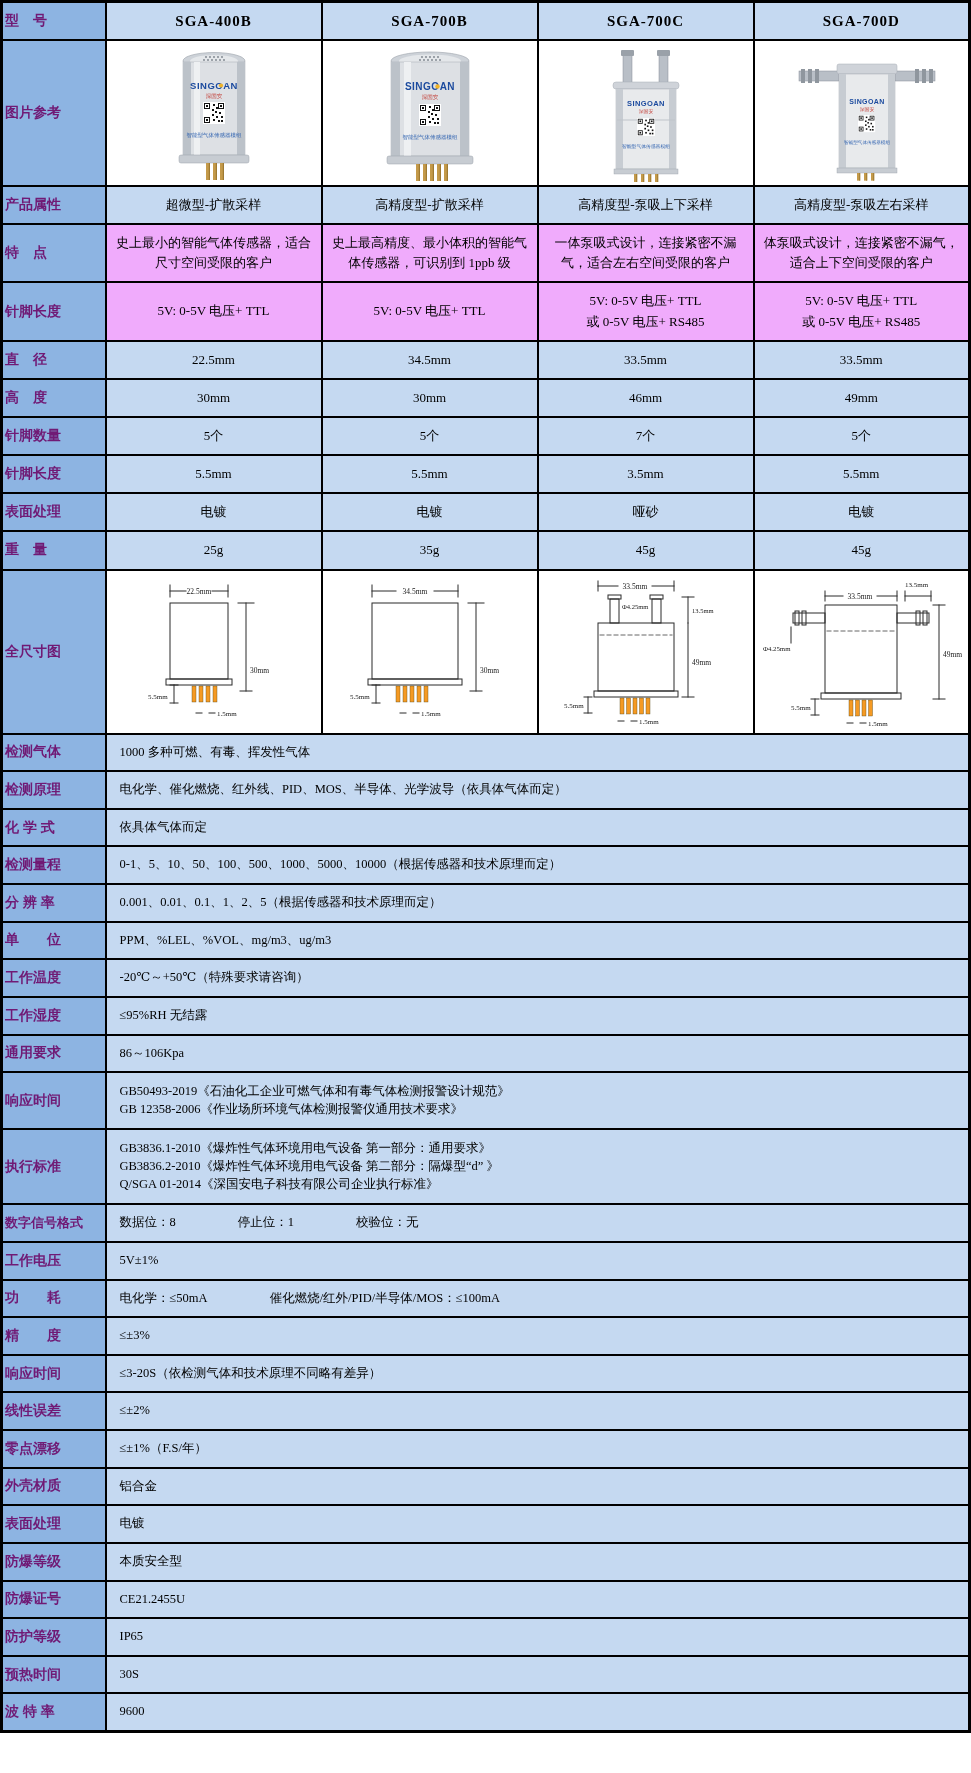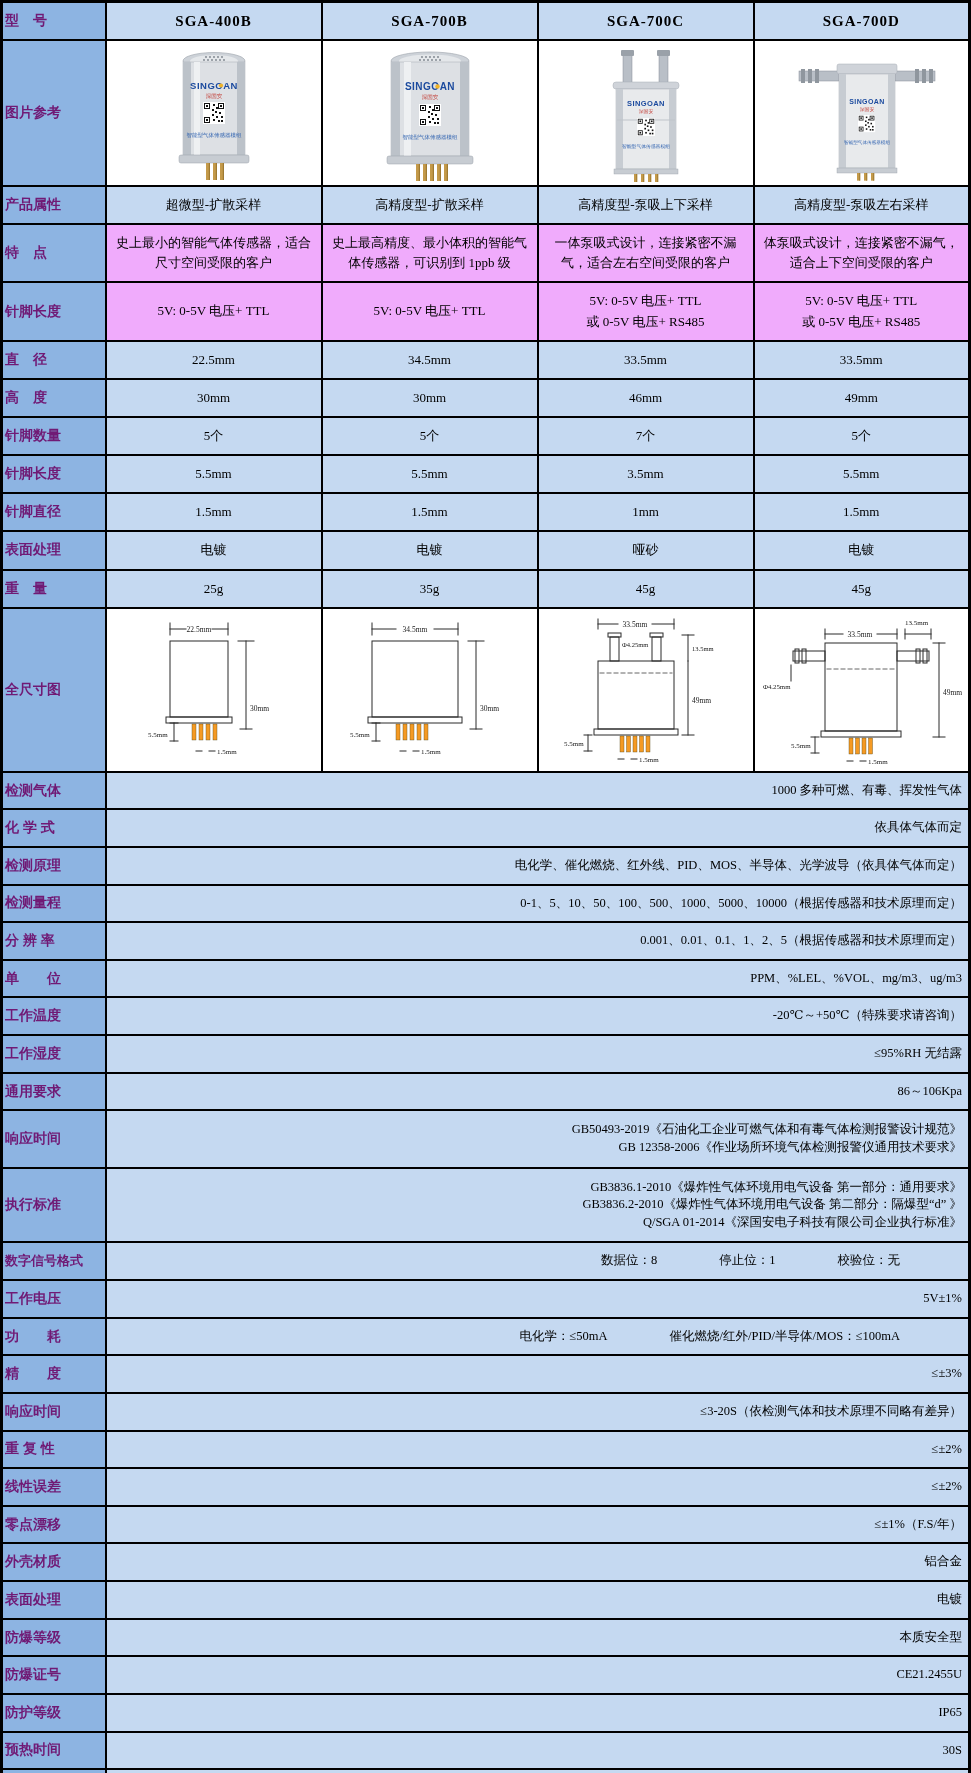--- a/index.html
+++ b/index.html
@@ -10,21 +10,21 @@
   .lbl6{font-size:13px;letter-spacing:0;}
   .hdr-model{background:#c5d9f1;text-align:center;font-weight:bold;font-size:15px;
              font-family:Liberation Serif, serif;letter-spacing:1px;height:32px;}
   .hdr-lbl{height:32px;}
   .val{text-align:center;font-size:13px;line-height:1.55;padding:8px 7px;
        font-family:"Liberation Serif","DejaVu Serif",serif;height:20px;margin-left:48px;}
   .bg-blue{background:#c5d9f1;}
   .bg-white{background:#f0abfc;}
   .photo-cell{background:#ffffff;text-align:center;padding:2px 0;height:140px;}
   .draw-cell{background:#ffffff;text-align:center;padding:1px 0;height:160px;}
-  .fullval{background:#c5d9f1;text-align:right;font-size:12.5px;line-height:1.25;
+  .fullval{background:#c5d9f1;text-align:left;font-size:12.5px;line-height:1.25;
            padding:10px 6px 10px 13px;font-family:"Liberation Serif","DejaVu Serif",serif;}
   .fullval div{padding:1px 0;}
   .parts span{display:inline-block;margin-right:62px;}
   svg{display:block;margin:0 auto;}
   .dimtxt{font-family:"Liberation Serif","DejaVu Serif",serif;fill:#1a1a1a;}
 </style>
 </head>
 <body>
 
 <svg width="0" height="0" aria-hidden="true">
@@ -291,35 +291,20 @@
           <div>5.5mm</div>
         </td>
         <td class="val bg-blue">
           <div>3.5mm</div>
         </td>
         <td class="val bg-blue">
           <div>5.5mm</div>
         </td>
       </tr>
       <tr>
-        <td class="lbl">针脚直径</td>
-        <td class="val bg-blue">
-          <div>1.5mm</div>
-        </td>
-        <td class="val bg-blue">
-          <div>1.5mm</div>
-        </td>
-        <td class="val bg-blue">
-          <div>1mm</div>
-        </td>
-        <td class="val bg-blue">
-          <div>1.5mm</div>
-        </td>
-      </tr>
-      <tr>
         <td class="lbl">表面处理</td>
         <td class="val bg-blue">
           <div>电镀</div>
         </td>
         <td class="val bg-blue">
           <div>电镀</div>
         </td>
         <td class="val bg-blue">
           <div>哑砂</div>
         </td>
@@ -479,26 +464,26 @@
           <text class="dimtxt" x="113" y="153" text-anchor="start" font-size="7">1.5mm</text>
         </svg>
       </td>
     </tr>
 
   <tr>
         <td class="lbl">检测气体</td>
         <td colspan="4" class="fullval">1000 多种可燃、有毒、挥发性气体</td>
       </tr>
       <tr>
+        <td class="lbl">检测原理</td>
+        <td colspan="4" class="fullval">电化学、催化燃烧、红外线、PID、MOS、半导体、光学波导（依具体气体而定）</td>
+      </tr>
+      <tr>
         <td class="lbl">化 学 式</td>
         <td colspan="4" class="fullval">依具体气体而定</td>
-      </tr>
-      <tr>
-        <td class="lbl">检测原理</td>
-        <td colspan="4" class="fullval">电化学、催化燃烧、红外线、PID、MOS、半导体、光学波导（依具体气体而定）</td>
       </tr>
       <tr>
         <td class="lbl">检测量程</td>
         <td colspan="4" class="fullval">0-1、5、10、50、100、500、1000、5000、10000（根据传感器和技术原理而定）</td>
       </tr>
       <tr>
         <td class="lbl">分 辨 率</td>
         <td colspan="4" class="fullval">0.001、0.01、0.1、1、2、5（根据传感器和技术原理而定）</td>
       </tr>
       <tr>
@@ -546,24 +531,20 @@
       </tr>
       <tr>
         <td class="lbl">精　　度</td>
         <td colspan="4" class="fullval">≤±3%</td>
       </tr>
       <tr>
         <td class="lbl">响应时间</td>
         <td colspan="4" class="fullval">≤3-20S（依检测气体和技术原理不同略有差异）</td>
       </tr>
       <tr>
-        <td class="lbl">重 复 性</td>
-        <td colspan="4" class="fullval">≤±2%</td>
-      </tr>
-      <tr>
         <td class="lbl">线性误差</td>
         <td colspan="4" class="fullval">≤±2%</td>
       </tr>
       <tr>
         <td class="lbl">零点漂移</td>
         <td colspan="4" class="fullval">≤±1%（F.S/年）</td>
       </tr>
       <tr>
         <td class="lbl">外壳材质</td>
         <td colspan="4" class="fullval">铝合金</td>

